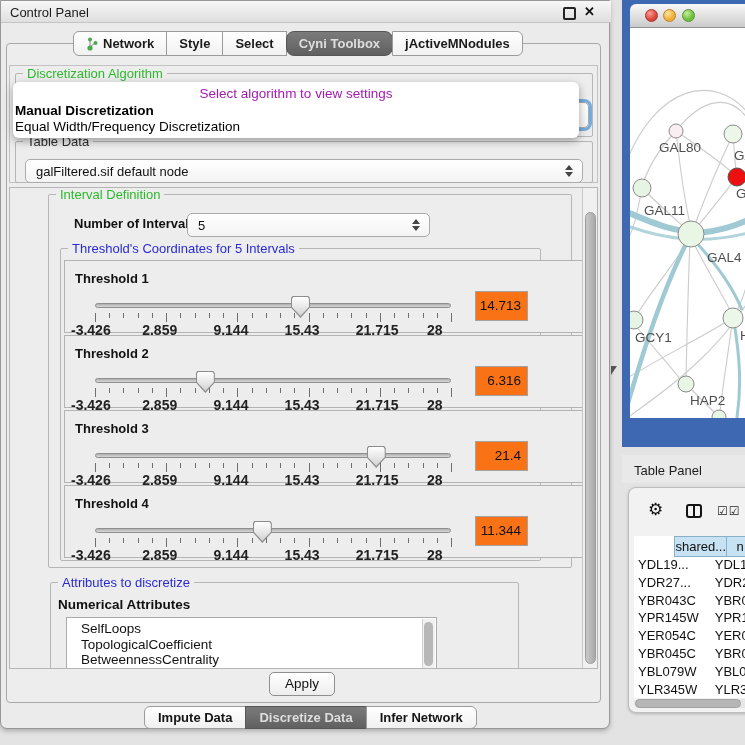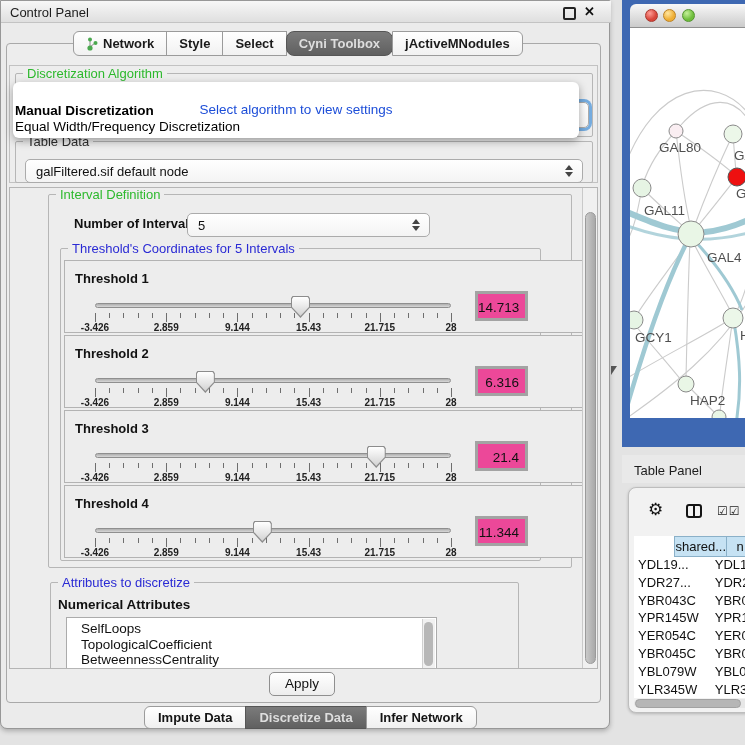--- a/index.html
+++ b/index.html
@@ -33,21 +33,21 @@
          box-sizing:border-box;}
   .combo .val{position:absolute;left:10px;top:4px;font-size:13px;color:#111;white-space:nowrap;}
   .spinner{position:absolute;right:8px;top:50%;margin-top:-7px;width:9px;height:14px;}
   .spinner i{position:absolute;left:0;width:0;height:0;border-left:4px solid transparent;border-right:4px solid transparent;}
   .spinner .up{top:1px;border-bottom:5px solid #444;}
   .spinner .dn{bottom:1px;border-top:5px solid #444;}
   .focus-ring{box-shadow:0 0 0 3px rgba(95,160,220,.85);}
   
   .popup{position:absolute;left:12px;top:81px;width:566px;height:56px;background:#fff;border-radius:6px;
          box-shadow:0 3px 9px rgba(0,0,0,.35);z-index:30;}
-  .popup .ph{position:absolute;left:0;top:20px;width:100%;text-align:center;color:#1d4ed8;font-size:13.5px;}
+  .popup .ph{position:absolute;left:0;top:4px;width:100%;text-align:center;color:#a21caf;font-size:13.5px;}
   .popup .opt{position:absolute;left:2px;font-size:13.5px;color:#000;white-space:nowrap;}
   .popup .opt.b{font-weight:bold;top:21px;}
   .popup .opt.r{top:37px;}
   
   .scrollwrap{position:absolute;left:8px;top:186px;width:589px;height:482px;border:1px solid #b5b5b5;
               box-sizing:border-box;overflow:hidden;background:#ededed;}
   .vsb-track{position:absolute;left:572px;top:0;width:17px;height:482px;background:#f0f0f0;border-left:1px solid #c9c9c9;}
   .vsb-thumb{position:absolute;left:575px;top:24px;width:11px;height:452px;border-radius:6px;
              background:linear-gradient(90deg,#c9c9c9,#a9a9a9);border:1px solid #9a9a9a;box-sizing:border-box;}
   .bold{font-weight:bold;}
@@ -58,23 +58,23 @@
              background:linear-gradient(#aeaeae,#d8d8d8);box-sizing:border-box;}
   .thr-thumb{position:absolute;top:35px;width:19px;height:22px;
              clip-path:polygon(8% 0,92% 0,100% 10%,100% 52%,50% 100%,0 52%,0 10%);background:#8c8c8c;}
   .thr-thumb:after{content:"";position:absolute;left:1px;top:1px;right:1px;bottom:2px;
              clip-path:polygon(8% 0,92% 0,100% 10%,100% 52%,50% 100%,0 52%,0 10%);
              background:linear-gradient(#ffffff,#d2d2d2);}
   .thr-ticks{position:absolute;left:30px;top:52px;width:356px;height:10px;}
   .thr-ticks span{position:absolute;top:0;width:1px;height:5px;background:#6e6e6e;}
   .thr-ticks span.major{height:9px;}
   .thr-axis{position:absolute;left:30px;top:61px;width:356px;height:12px;}
-  .thr-axis span{position:absolute;top:0;width:48px;margin-left:-24px;text-align:center;
-                 font-size:10px;font-weight:bold;color:#222;}
-  .thr-value{position:absolute;left:410px;top:30px;width:53px;height:30px;background:#ec4899;border:3px solid #a3a3a3;
+  .thr-axis span{position:absolute;top:0;width:48px;margin-left:-24px;text-align:left;
+                 font-size:14px;font-weight:bold;color:#222;}
+  .thr-value{position:absolute;left:410px;top:30px;width:53px;height:30px;background:#f97316;border:1px solid #a3a3a3;
              box-sizing:border-box;font-size:13.5px;text-align:right;line-height:28px;padding-right:6px;}
   
   .attr-list{position:absolute;left:56px;top:429px;width:371px;height:66px;background:#fff;border:1px solid #ababab;
              box-sizing:border-box;overflow:hidden;}
   .attr-item{padding:1px 0 1px 14px;font-size:13.5px;color:#111;line-height:13.5px;}
   .attr-sb{position:absolute;right:1px;top:1px;width:12px;height:64px;background:#f1f1f1;border-left:1px solid #d0d0d0;}
   .attr-sb i{position:absolute;left:1px;top:3px;width:9px;height:44px;border-radius:5px;background:#b7b7b7;}
   
   .apply-btn{position:absolute;left:268px;top:671px;width:66px;height:24px;background:linear-gradient(#ffffff,#ededed);
              border:1px solid #8f8f8f;border-radius:5px;box-sizing:border-box;text-align:center;line-height:22px;

